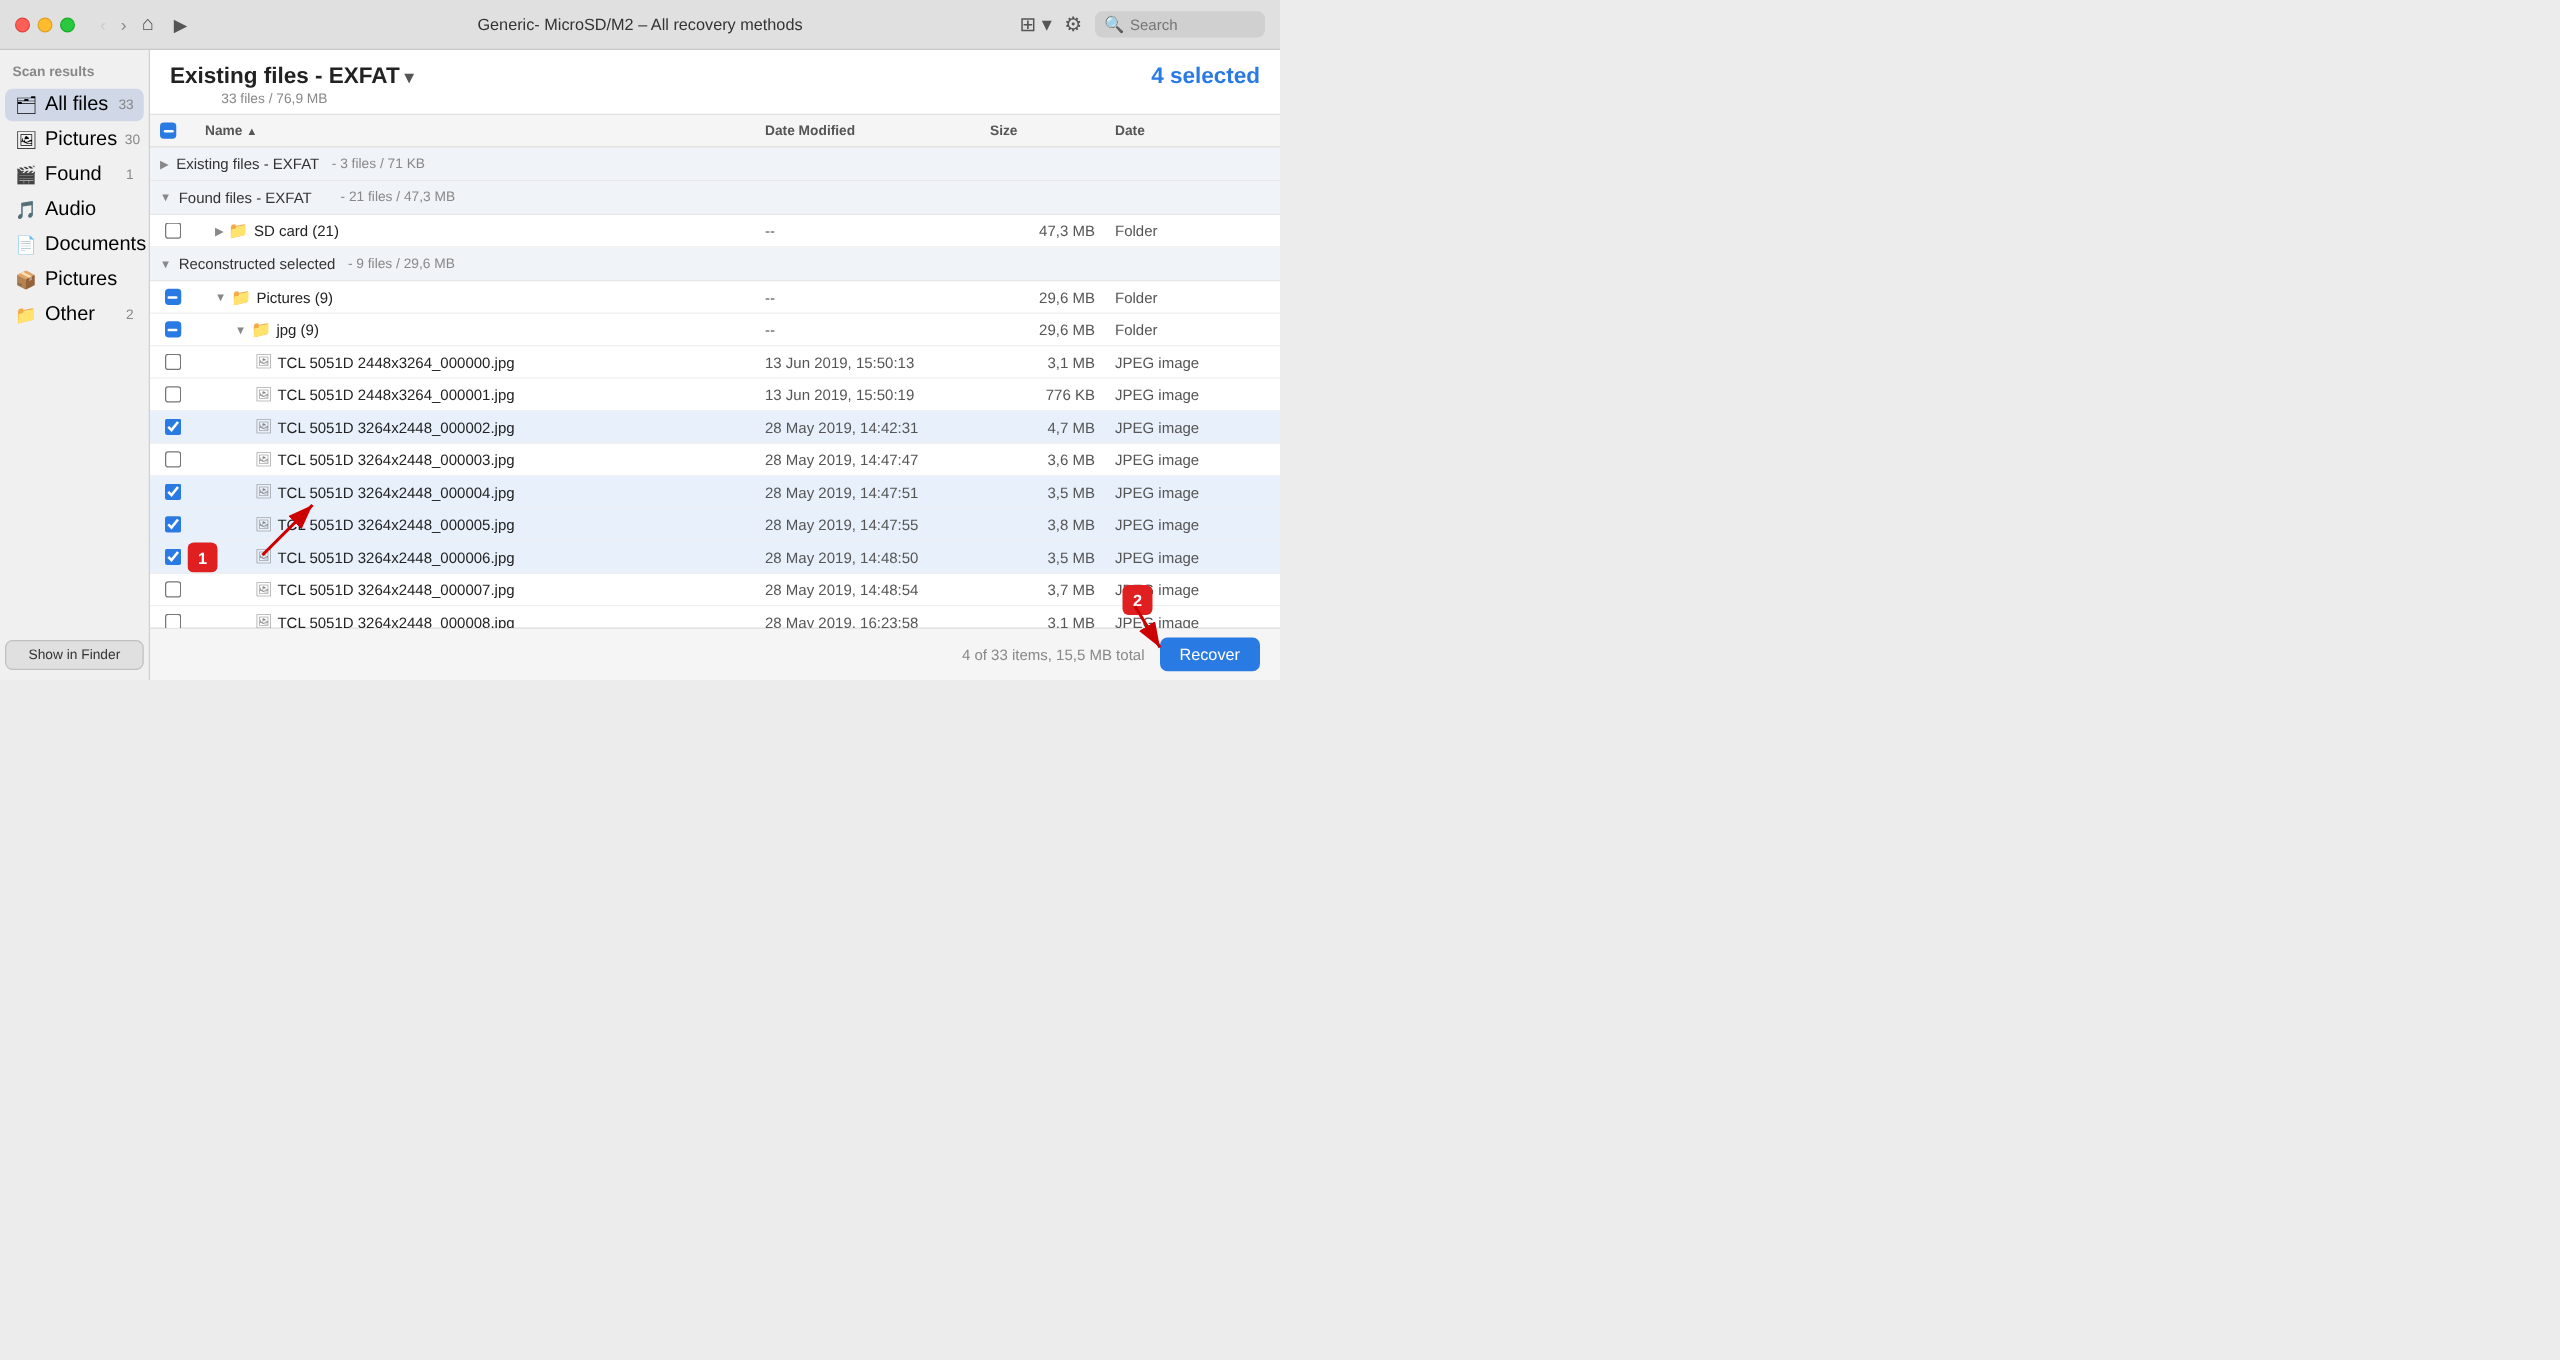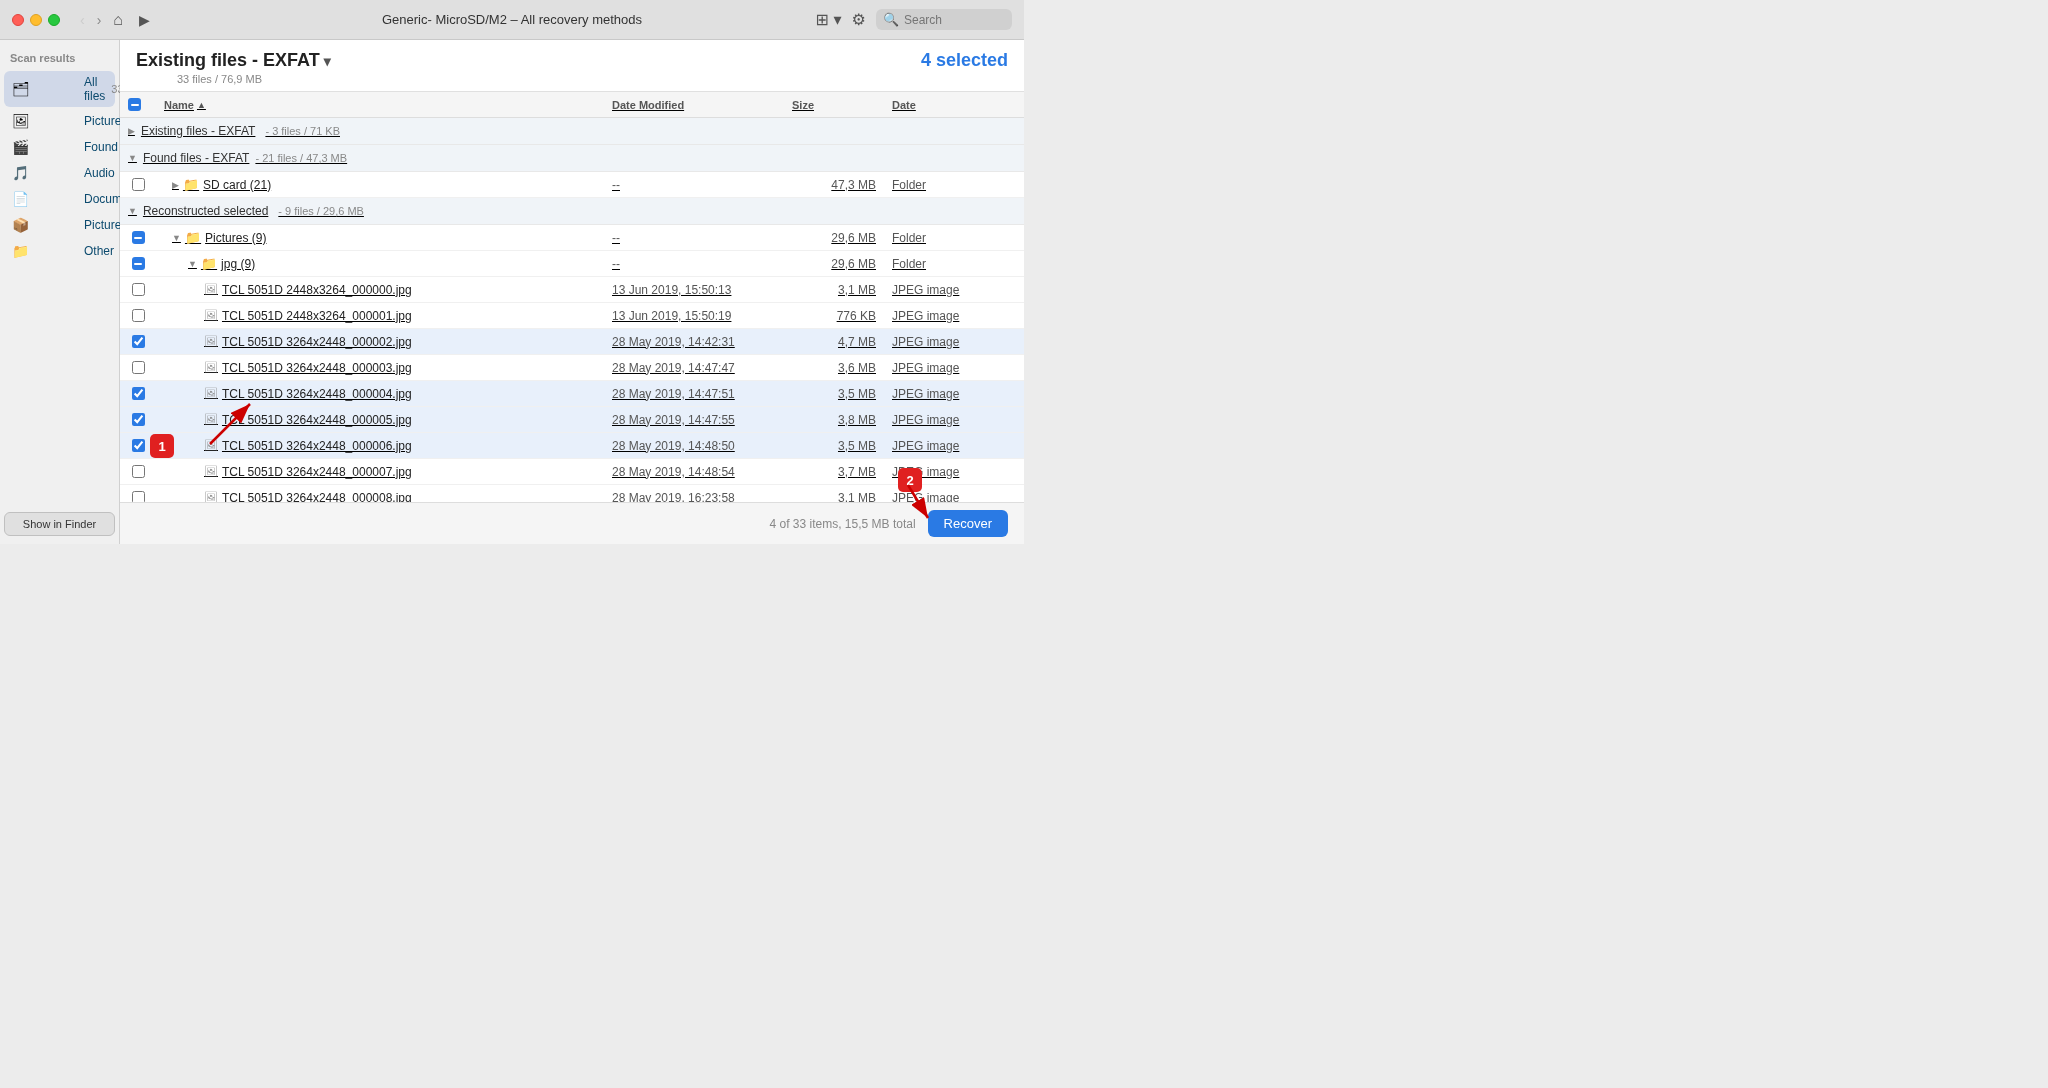--- a/index.html
+++ b/index.html
@@ -139,24 +139,23 @@
     .sidebar-item.active {
       background: #d0d8e8;
     }
     .sidebar-icon {
       font-size: 14px;
       width: 18px;
       text-align: center;
       flex-shrink: 0;
     }
     .sidebar-label {
-      font-size: 12px;
-      color: #0c4a6e;
+      font-size: 16px;
+      color: #000000;
       flex: 1;
-      margin-left: 48px;
     }
     .sidebar-count {
       font-size: 11px;
       color: #888;
     }
     .sidebar-bottom {
       margin-top: auto;
       padding: 8px 4px;
     }
     .show-finder-btn {
@@ -365,21 +364,20 @@
       color: white;
       font-size: 13px;
       font-weight: 700;
     }
     .content-wrapper {
       position: relative;
       flex: 1;
       display: flex;
       flex-direction: column;
       overflow: hidden;
-      text-decoration: underline;
     }
     
     .file-table::-webkit-scrollbar { width: 8px; }
     .file-table::-webkit-scrollbar-track { background: #f0f0f0; }
     .file-table::-webkit-scrollbar-thumb { background: #c0c0c0; border-radius: 4px; }
   </style>
 </head>
 <body>
 
 <div class="titlebar">
@@ -484,21 +482,21 @@
             <span class="triangle">▶</span>
             <span class="section-title">Existing files - EXFAT</span>
             <span style="font-size:11px;color:#888;margin-left:4px;"> - 3 files / 71 KB</span>
           </div>
         </div>
 
         <div class="section-row">
           <div style="grid-column:1/6; display:flex; align-items:center; gap:6px; padding: 2px 8px;">
             <span class="triangle">▼</span>
             <span class="section-title">Found files - EXFAT</span>
-            <span style="font-size:11px;color:#888;margin-left:0;"> - 21 files / 47,3 MB</span>
+            <span style="font-size:11px;color:#888;margin-left:17px;"> - 21 files / 47,3 MB</span>
           </div>
         </div>
 
         <div class="file-row">
           <div class="check-cell">
             <input type="checkbox" style="">
           </div>
           <div class="name-cell indent1">
             <span class="triangle">▶</span>
             <span class="folder-icon">📁</span>

